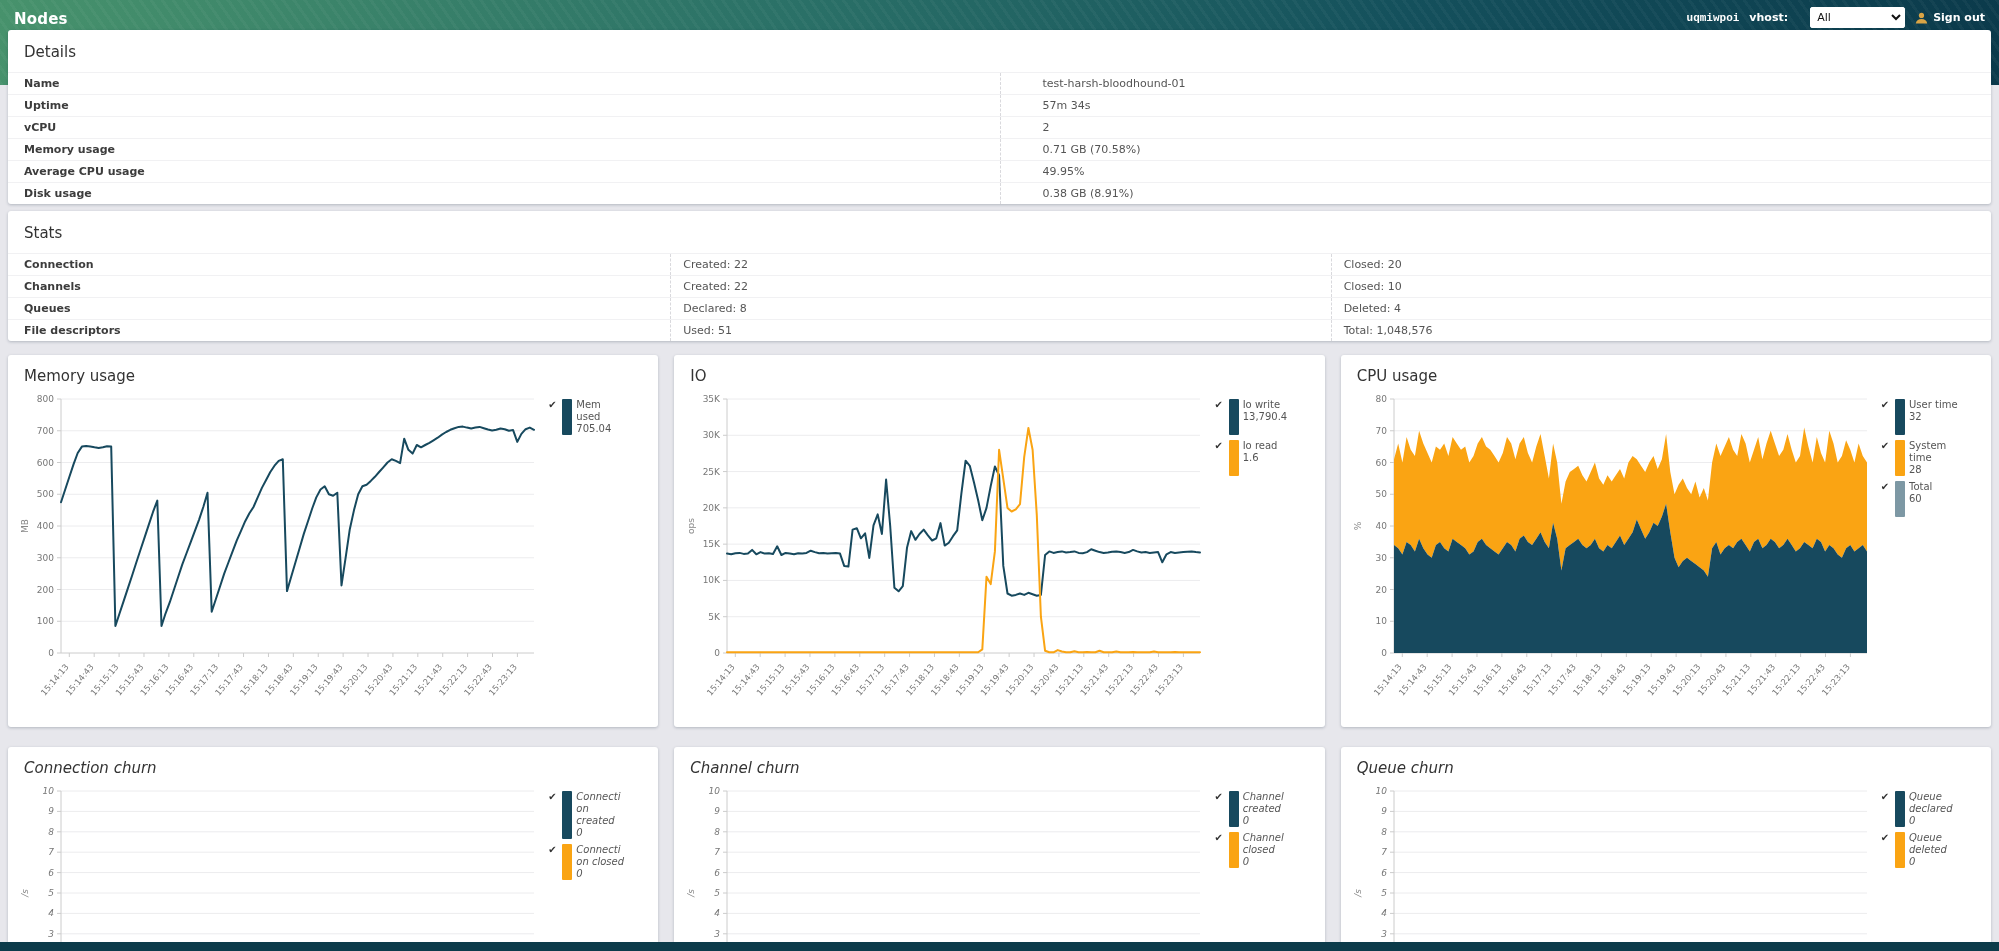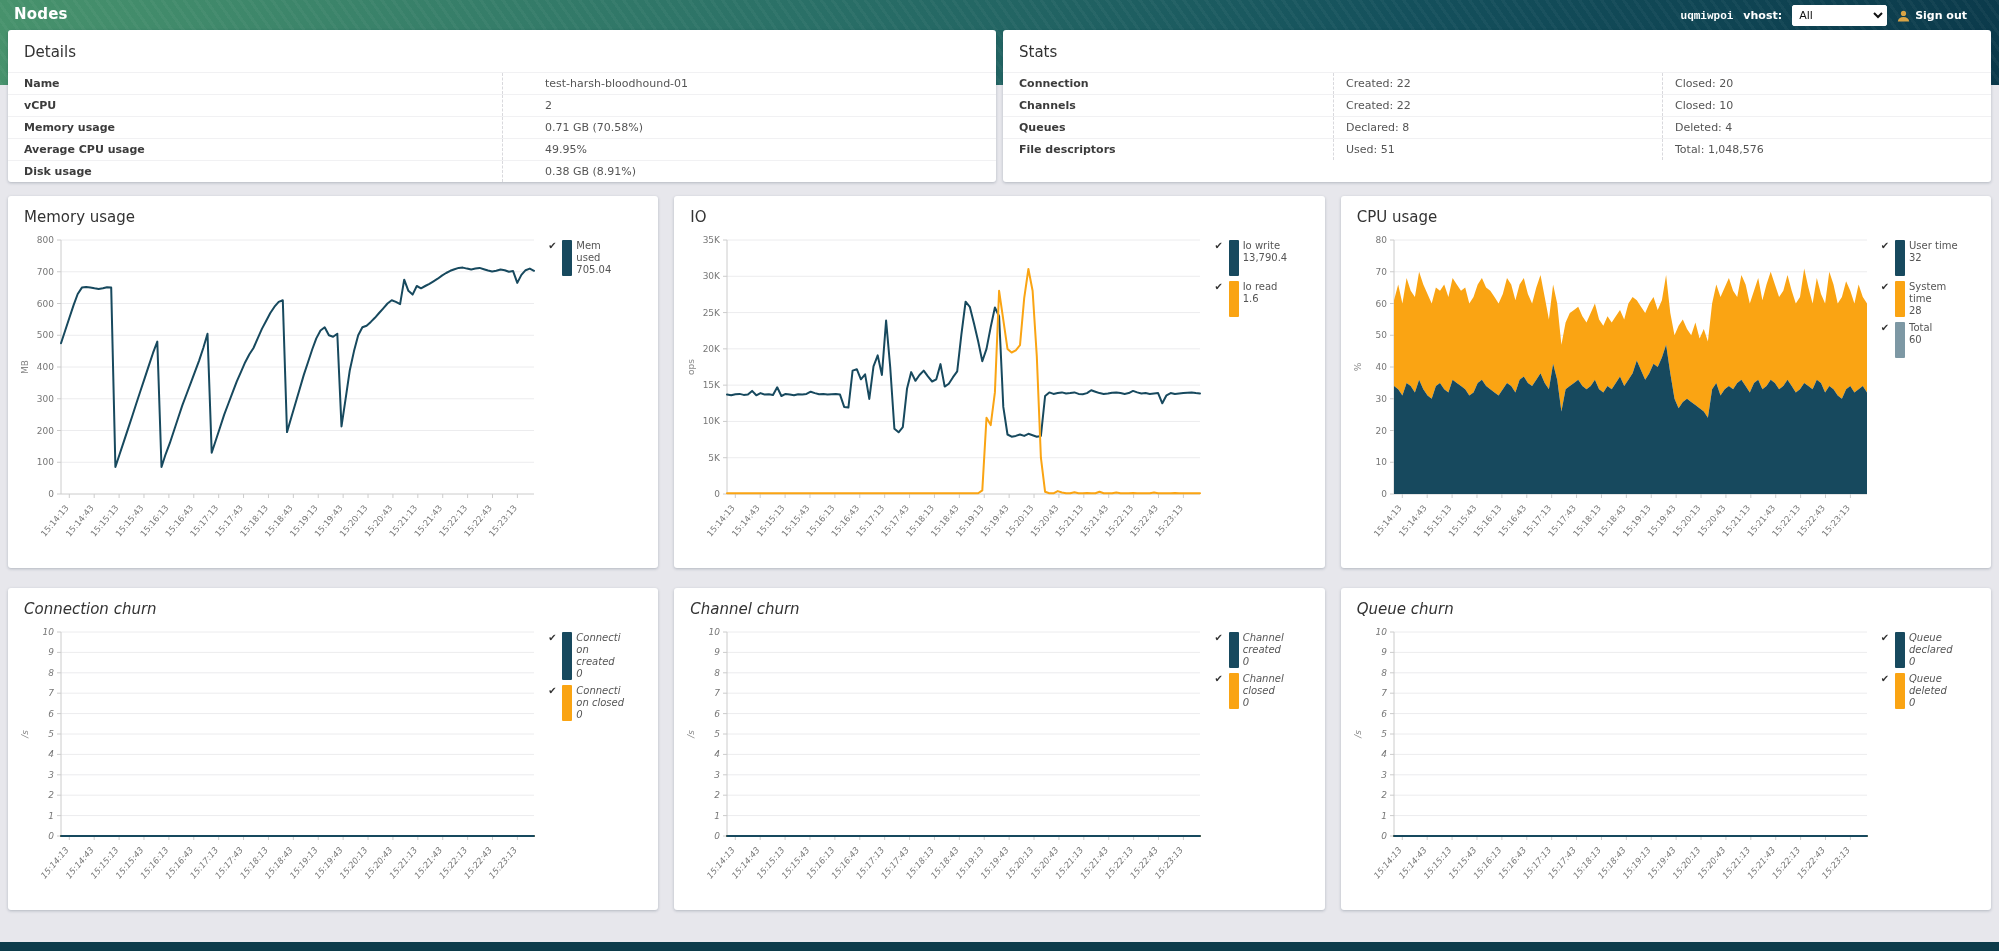--- a/index.html
+++ b/index.html
@@ -14,36 +14,36 @@
     height: 85px;
     background: linear-gradient(100deg, #47926c 0%, #2a7067 40%, #14505c 70%, #0b3a4b 100%);
     position: relative;
   }
   .topband::after {
     content:""; position:absolute; inset:0;
     background: repeating-linear-gradient(55deg, rgba(255,255,255,0.035) 0 3px, transparent 3px 9px);
   }
   .topbar {
     position: relative; z-index: 5;
-    display: flex; align-items: flex-start; justify-content: space-between;
-    padding: 5px 32px 0 14px; height: 28px;
+    display: flex; align-items: flex-end; justify-content: space-between;
+    padding: 5px 14px 0 14px; height: 28px;
   }
   .app-title { color:#fff; font-size:15px; font-weight:bold; letter-spacing:.2px; }
   .topbar-right { display:flex; align-items:center; gap:10px; color:#fff; font-size:11px; }
   .username { font-weight:600;font-family:Liberation Mono, monospace; }
   .vhost-label { font-weight:600; }
   .vhost-select {
     font-family: inherit; font-size:11px; width:95px; height:21px;
-    border:1px solid #fff; border-radius:2px; background:#fff; color:#111; padding:0 2px;
+    border:1px solid #fff; border-radius:2px; background:#fff; color:#111; padding:0 2px;margin-left:12px;
   }
   .signout { display:flex; align-items:center; gap:5px; font-weight:bold; cursor:pointer; }
   
   .content { position:relative; z-index:4; margin:-55px 8px 0 8px; }
   .row { display:grid; gap:16px; align-items:stretch; }
-  .row-top { grid-template-columns: 1fr 1fr; gap: 7px; }
+  .row-top { grid-template-columns: 1fr; gap: 7px; }
   .row-charts { grid-template-columns: 1fr 1fr 1fr; margin-top:14px; }
   .row-charts.bottom { margin-top:20px;font-style:italic; }
   .card {
     background:#fff; border-radius:3px;
     box-shadow: 0 1px 3px rgba(20,40,60,.25);
     overflow:hidden;
   }
   .card-title { font-size:15px; color:#333; padding:13px 16px 11px 16px; }
   
   .trow { display:flex; border-top:1px solid #f1f1f3; }
@@ -99,20 +99,24 @@
 
 <div class="content">
 
   <div class="row row-top">
     <div class="card">
       <div class="card-title">Details</div>
       <div class="details-table">
         <div class="trow">
           <div class="tcell tlabel">Name</div>
           <div class="tcell tval">test-harsh-bloodhound-01</div>
+        </div>
+        <div class="trow">
+          <div class="tcell tlabel">Uptime</div>
+          <div class="tcell tval">57m 34s</div>
         </div>
         <div class="trow">
           <div class="tcell tlabel">vCPU</div>
           <div class="tcell tval">2</div>
         </div>
         <div class="trow">
           <div class="tcell tlabel">Memory usage</div>
           <div class="tcell tval">0.71 GB (70.58%)</div>
         </div>
         <div class="trow">

